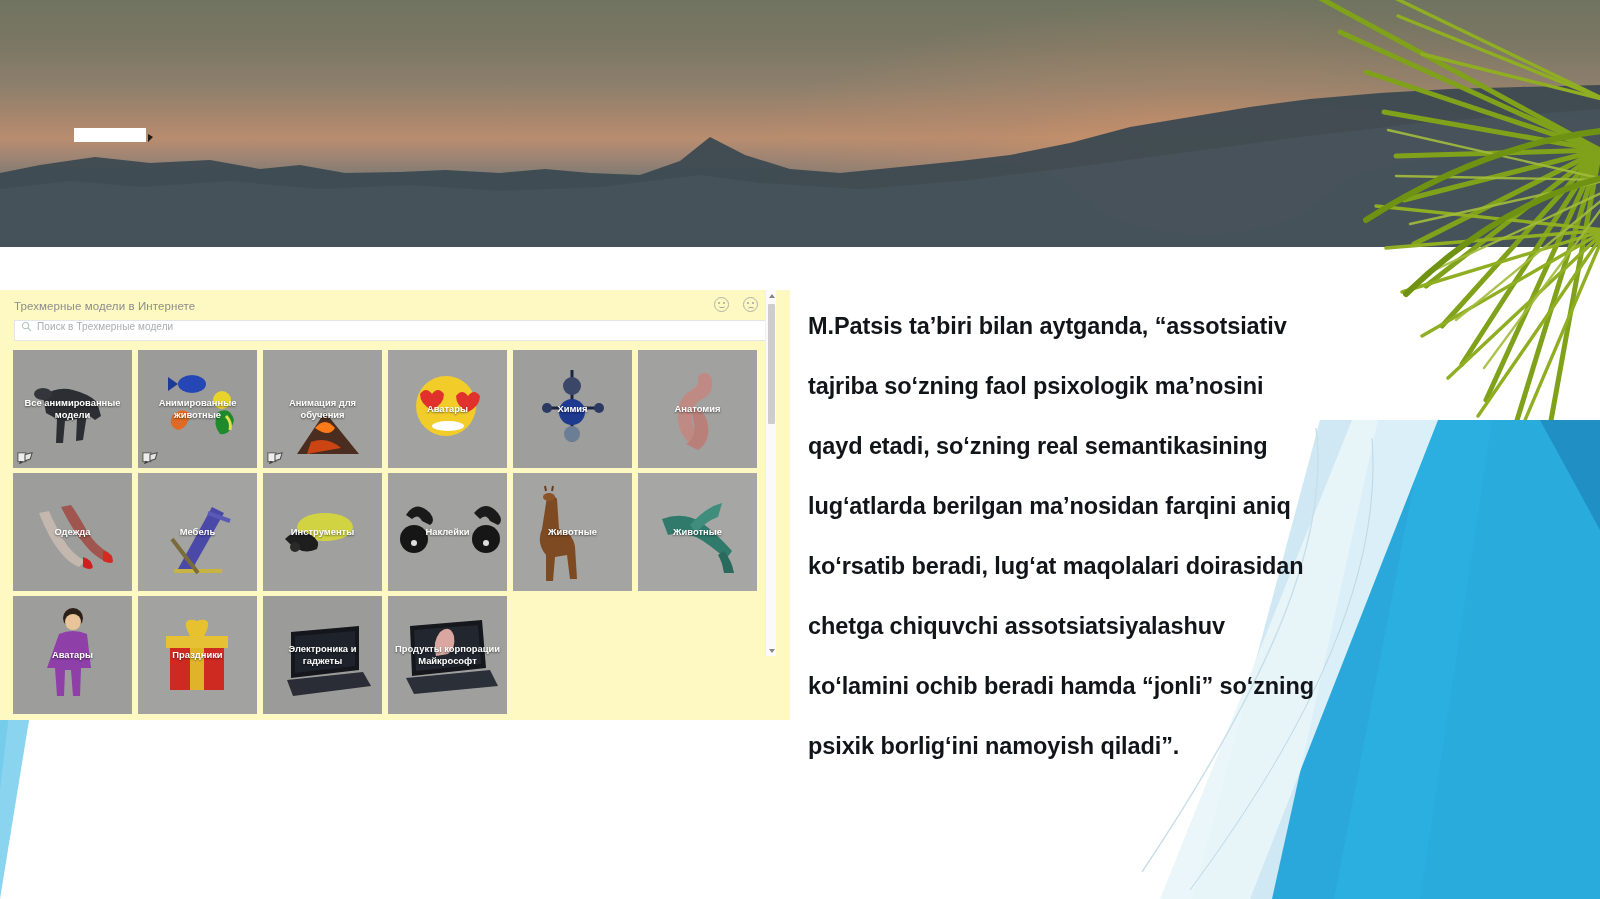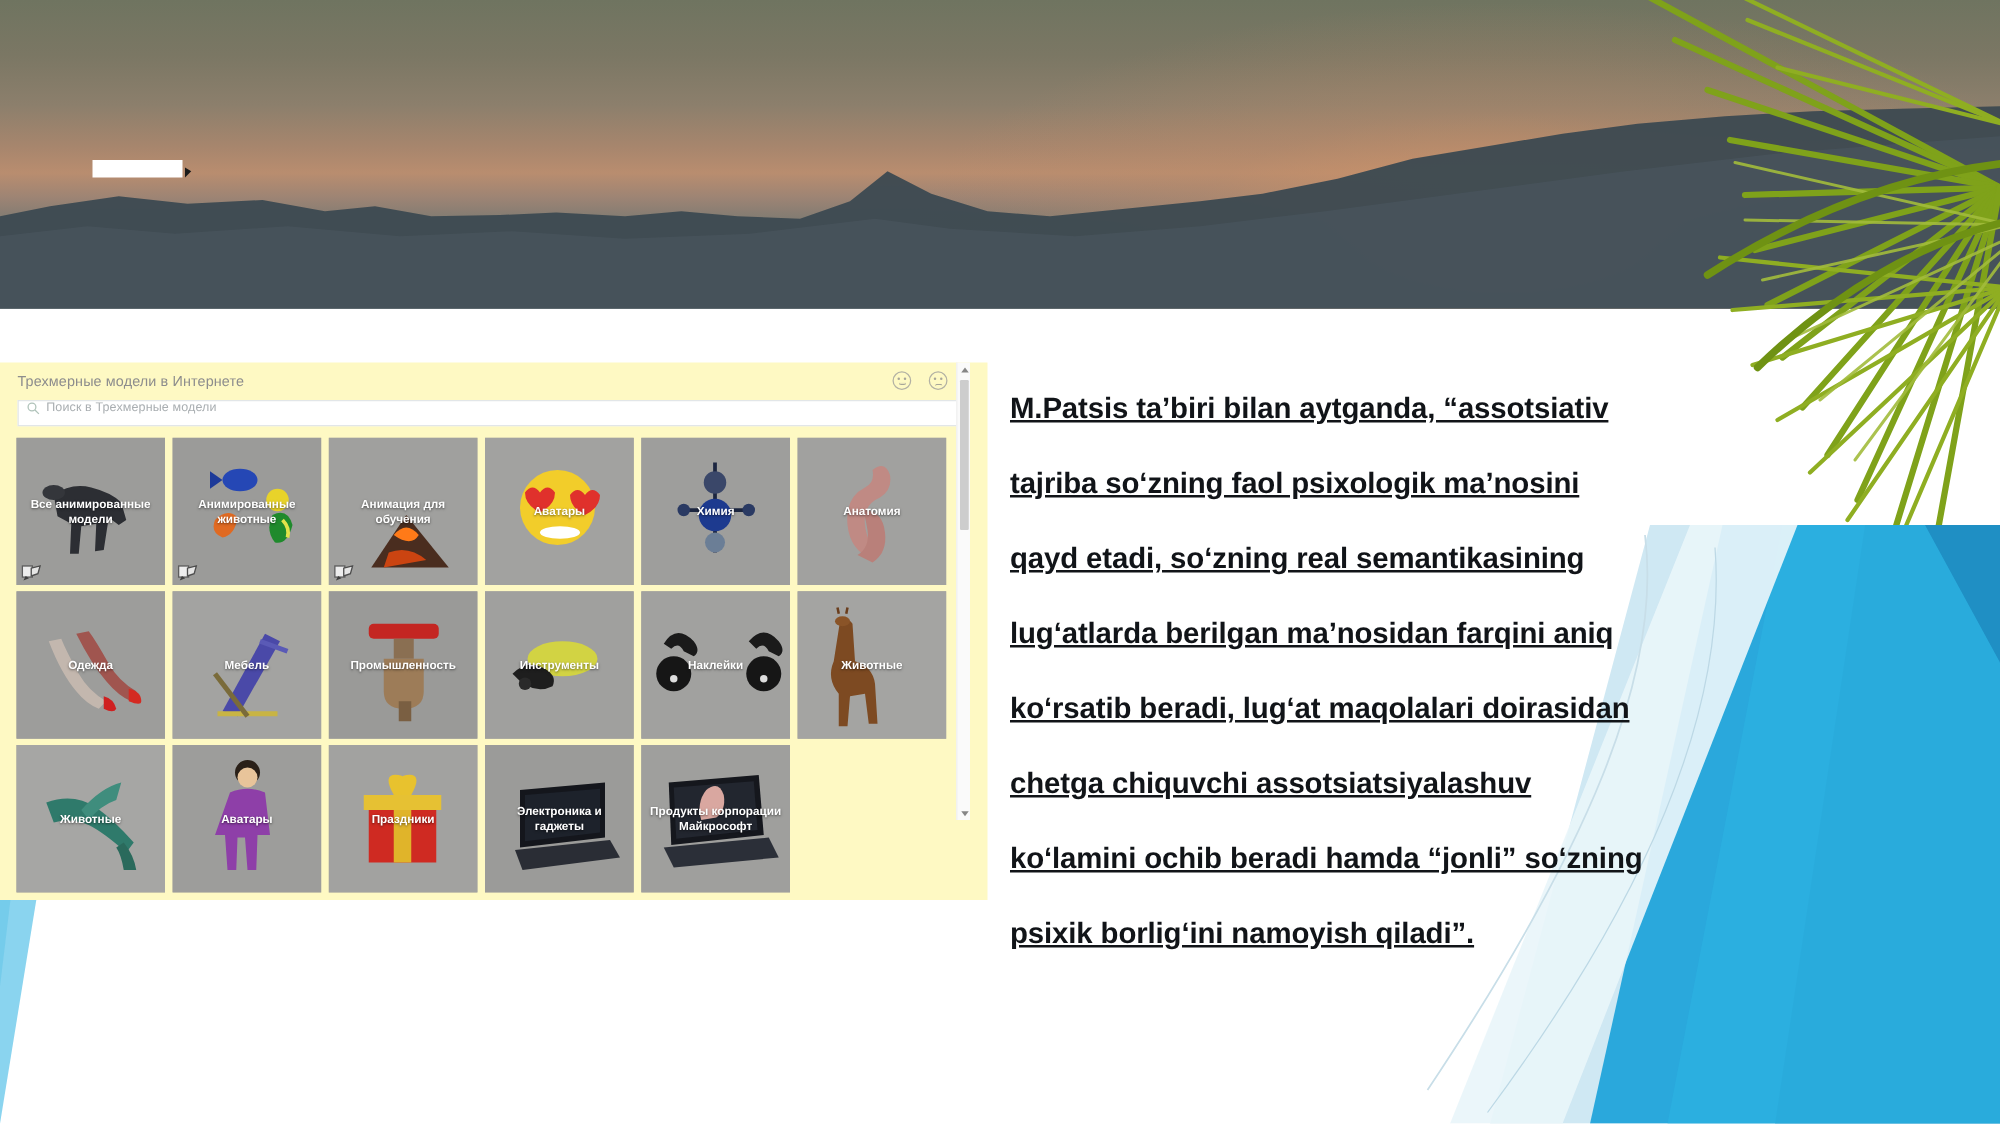--- a/index.html
+++ b/index.html
@@ -146,21 +146,20 @@
   
   #body-text {
     position: absolute; left: 808px; top: 296px; width: 700px;
     z-index: 6;
   }
   #body-text p {
     font-family: "Liberation Sans", sans-serif;
     font-size: 23.5px; font-weight: 700; color: #111418;
     line-height: 60px; letter-spacing: -0.1px;
     white-space: pre-line;
-    text-decoration: underline;
   }
 </style>
 </head>
 <body>
 
 <div id="banner">
   <div class="sky-glow"></div>
   <div class="ridge">
     <svg viewBox="0 0 1600 170" preserveAspectRatio="none">
       <path d="M0,96 L40,88 L95,80 L150,86 L210,83 L260,92 L300,88 L345,96 L400,95 L445,93
@@ -362,32 +361,20 @@
               <path d="M36 98 L84 98" stroke="#c8b444" stroke-width="4"></path>
               <path d="M34 66 L60 100" stroke="#7a6b3a" stroke-width="4"></path>
               <path d="M70 40 L92 48" stroke="#5a5ab6" stroke-width="4"></path>
             </svg>
           </div>
           <span class="tile-label">Мебель</span>
         </div>
         <div class="tile">
           <div class="tile-art">
             <svg viewBox="0 0 119 118">
-              <rect width="119" height="118" fill="#9a9a98"></rect>
-              <rect x="32" y="26" width="56" height="12" rx="4" fill="#c42622"></rect>
-              <rect x="52" y="38" width="16" height="16" fill="#8a6f52"></rect>
-              <path d="M44 54 h32 v26 q0 14-16 14 q-16 0-16-14z" fill="#9d7c58"></path>
-              <rect x="56" y="88" width="10" height="16" fill="#7a5f42"></rect>
-            </svg>
-          </div>
-          <span class="tile-label">Промышленность</span>
-        </div>
-        <div class="tile">
-          <div class="tile-art">
-            <svg viewBox="0 0 119 118">
               <rect width="119" height="118" fill="#a0a09e"></rect>
               <ellipse cx="62" cy="54" rx="28" ry="14" fill="#dfe02c" opacity=".8"></ellipse>
               <path d="M22 66 q12-12 26-4 q10 6 6 14 q-16 8-32-10z" fill="#1e1e1e"></path>
               <circle cx="32" cy="74" r="5" fill="#2a2a2a"></circle>
             </svg>
           </div>
           <span class="tile-label">Инструменты</span>
         </div>
         <div class="tile">
           <div class="tile-art">

